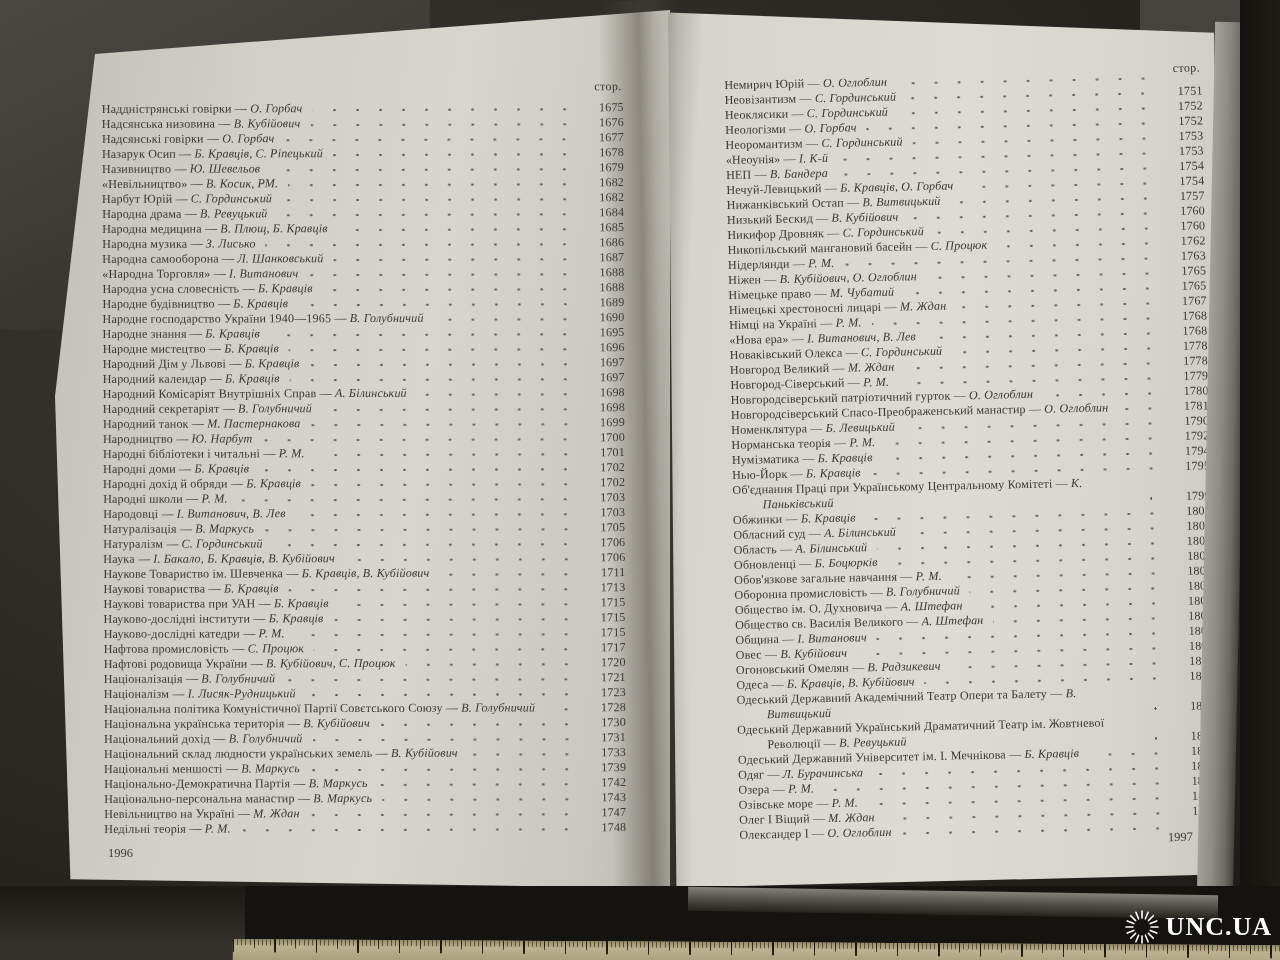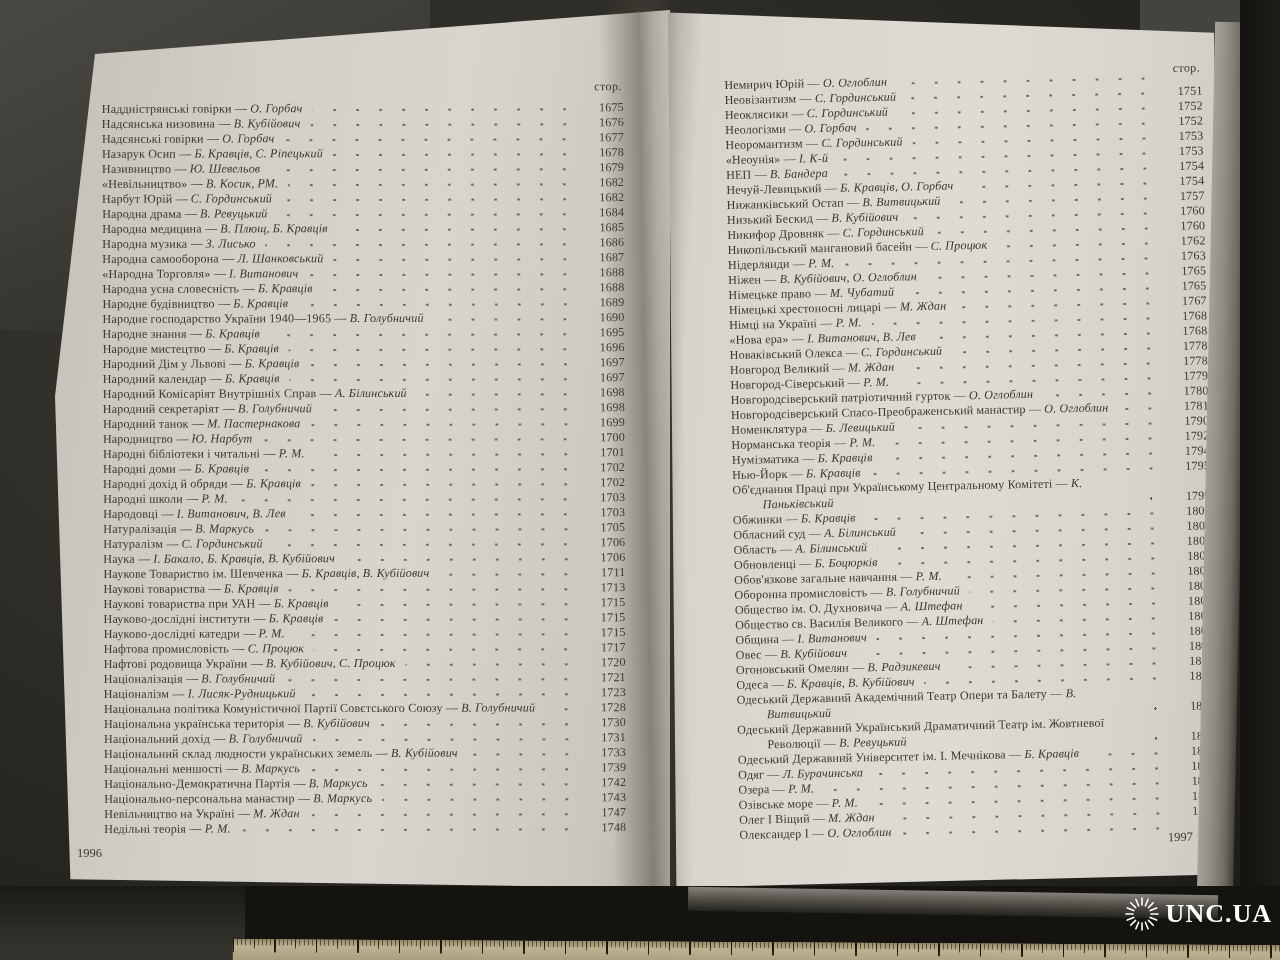--- a/index.html
+++ b/index.html
@@ -39,36 +39,36 @@
   .page-left .col-header{margin-bottom:6px;}
   .page-right .col-header{margin-bottom:-7px;}
   .entry{display:flex;align-items:flex-end;line-height:15px;font-size:12.1px;letter-spacing:.15px;}
   .entry-text{flex:0 1 auto;min-width:0;padding-left:30px;text-indent:-30px;}
   .authors{font-style:italic;}
   .leader{flex:1 0 14px;height:4px;margin:0 8px 4px 10px;align-self:flex-end;
     background-image:radial-gradient(circle,rgba(59,56,49,.8) 1.05px,rgba(0,0,0,0) 1.25px);
     background-size:23px 4px;background-position:right bottom;background-repeat:repeat-x;}
   .pagenum{flex:0 0 40px;text-align:right;white-space:nowrap;}
   .folio{position:absolute;font-size:12.5px;color:#3b3831;}
-  .page-left .folio{left:22px;top:836px;}
+  .page-left .folio{left:53px;top:836px;}
   .page-right .folio{left:500px;top:822px;transform:rotate(-1.15deg);}
   
   .ruler{position:absolute;left:233px;top:939px;width:1047px;height:21px;transform:rotate(0.35deg);transform-origin:left top;
     background-color:#b2a784;
     background-image:
       repeating-linear-gradient(90deg,rgba(25,20,8,.9) 0 1.5px,rgba(0,0,0,0) 1.5px 41.5px),
       repeating-linear-gradient(90deg,rgba(30,25,12,.75) 0 1.2px,rgba(0,0,0,0) 1.2px 20.75px),
       repeating-linear-gradient(90deg,rgba(40,34,18,.6) 0 1px,rgba(0,0,0,0) 1px 4.15px),
       linear-gradient(180deg,#978c6c 0%,#bcb190 35%,#a89d7c 100%);
     background-size:100% 13px,100% 9px,100% 6px,100% 100%;
     background-repeat:repeat-x;background-position:top left;}
   .ruler-tag{position:absolute;left:236px;top:941px;width:46px;height:16px;border-radius:2px;
     transform:rotate(2deg);background:#6e7157;opacity:.85;}
   
-  .watermark{position:absolute;right:8px;bottom:29px;display:flex;align-items:center;gap:7px;color:#ffffff;}
+  .watermark{position:absolute;right:8px;bottom:16px;display:flex;align-items:center;gap:7px;color:#ffffff;}
   .wm-icon{width:34px;height:34px;display:block;}
   .wm-label{font-family:"Liberation Serif",serif;font-weight:700;font-size:26px;letter-spacing:1px;}
 </style>
 </head>
 <body>
 
 <div class="photo">
   <div class="bg-topleft"></div>
   <div class="bg-topright"></div>
 

